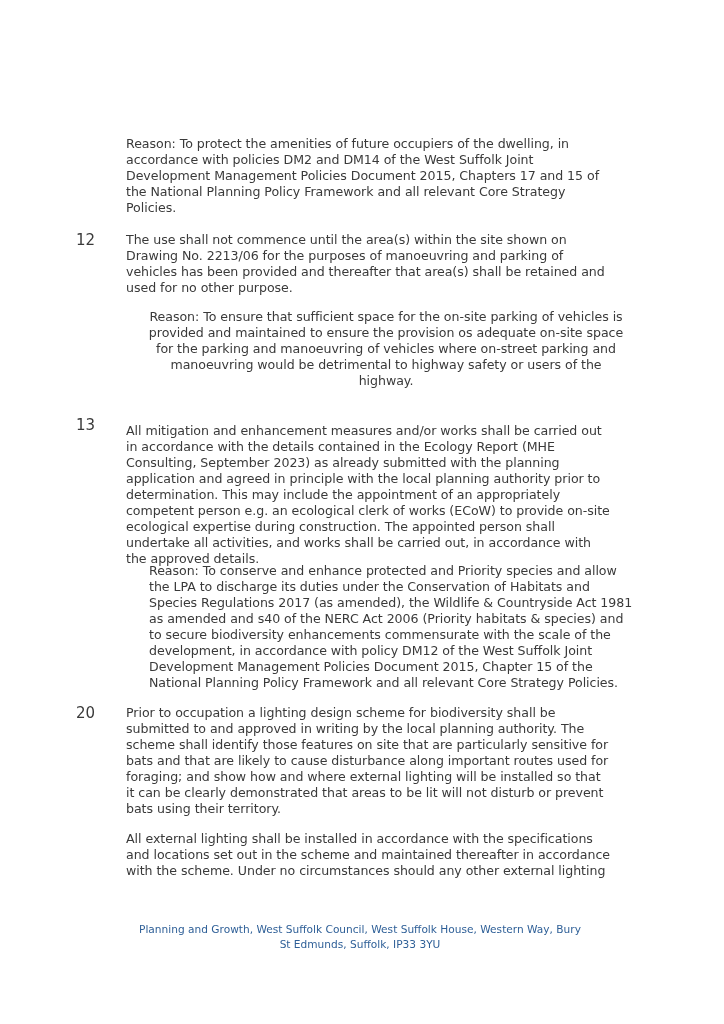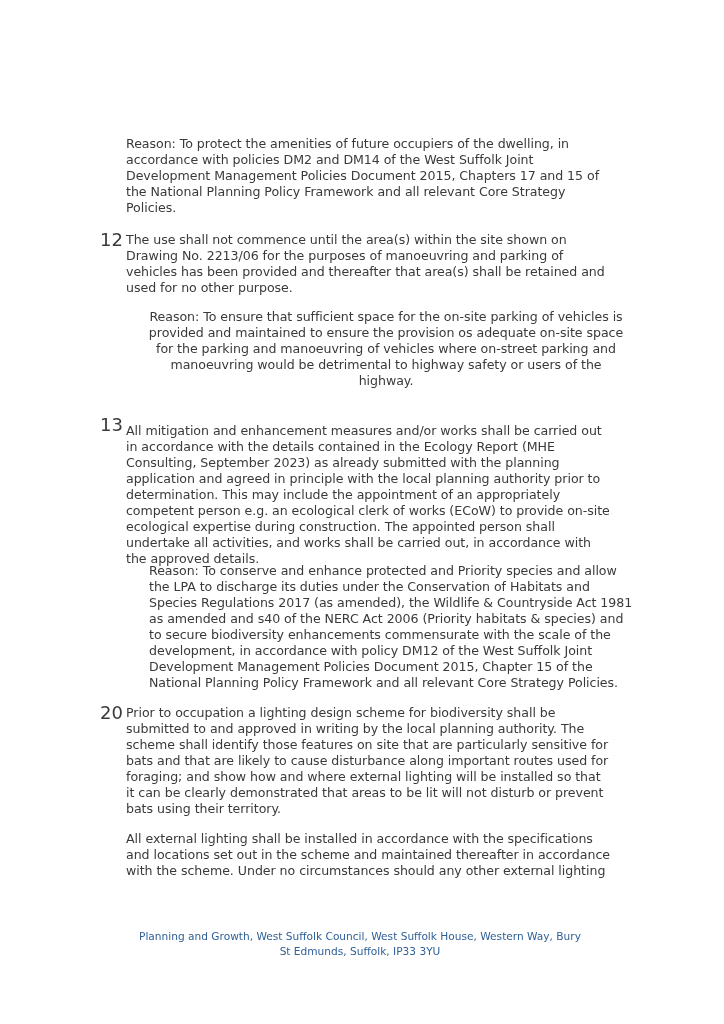--- a/index.html
+++ b/index.html
@@ -27,35 +27,34 @@
       left: 126px;
       width: 520px;
       font-size: 12.6px;
       line-height: 16px;
       margin: 0;
       white-space: pre-line;
       letter-spacing: -0.05px;
     }
     .num {
       position: absolute;
-      left: 100px;
-      font-size: 18px;
+      left: 76px;
+      font-size: 15px;
       line-height: 16px;
     }
     .footer {
       position: absolute;
       left: 100px;
       width: 520px;
       top: 922px;
       text-align: center;
       font-size: 10.6px;
       line-height: 15px;
       color: #2e5f97;
       white-space: pre-line;
-      margin-top: 7px;
     }
   </style>
 </head>
 <body>
 
 <div class="page">
 
   <p class="para" style="top:136px;">Reason: To protect the amenities of future occupiers of the dwelling, in
 accordance with policies DM2 and DM14 of the West Suffolk Joint
 Development Management Policies Document 2015, Chapters 17 and 15 of

